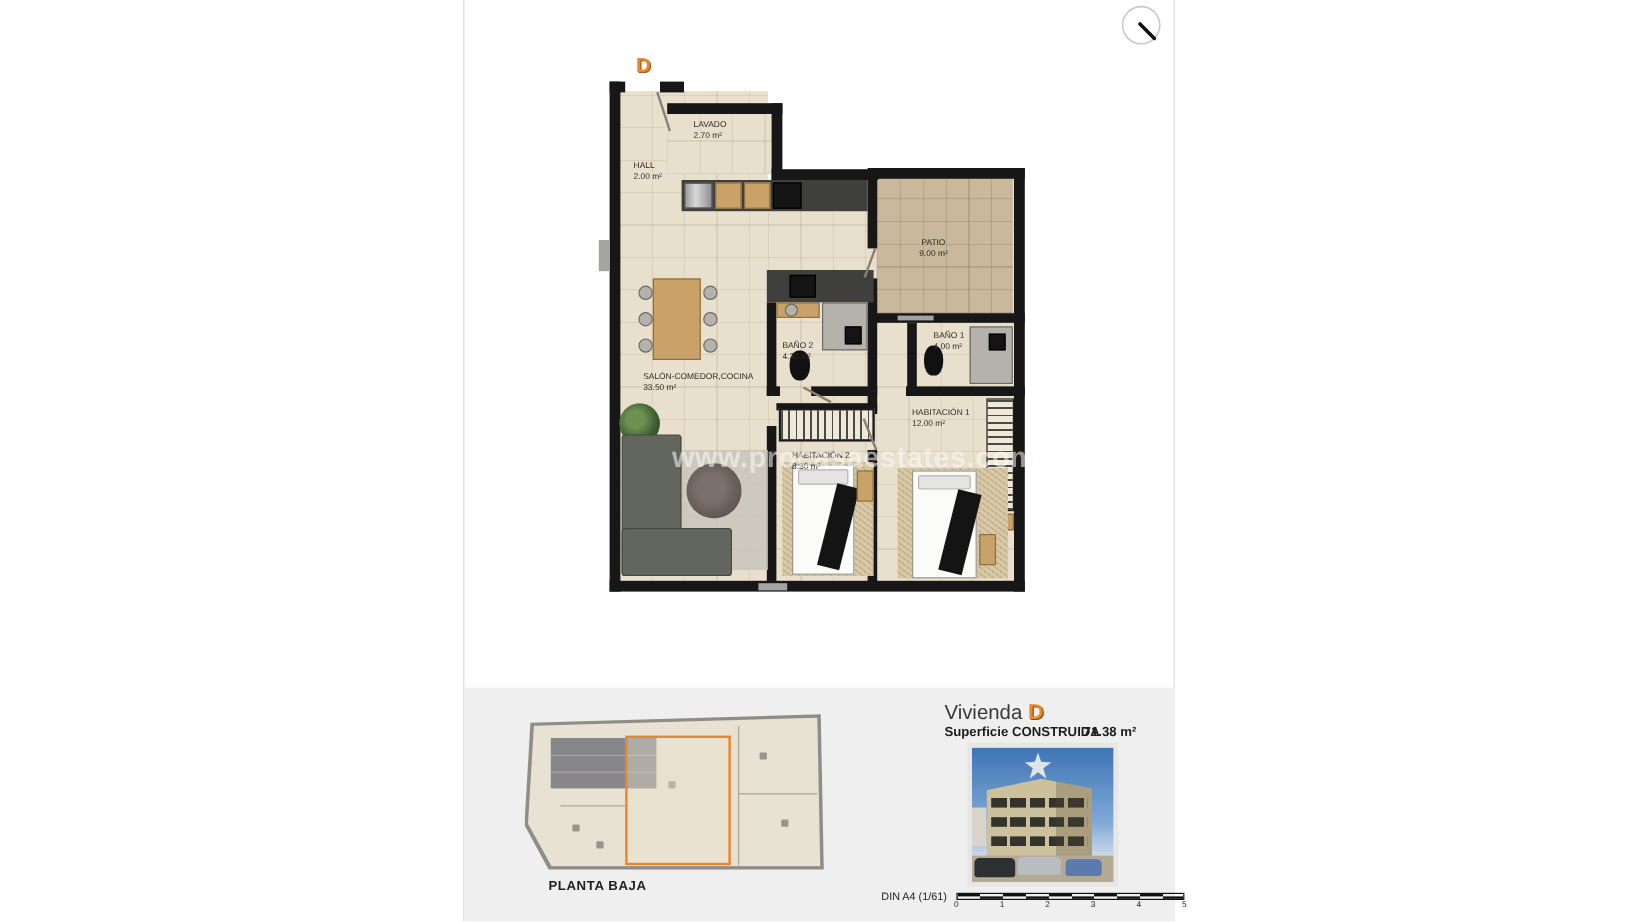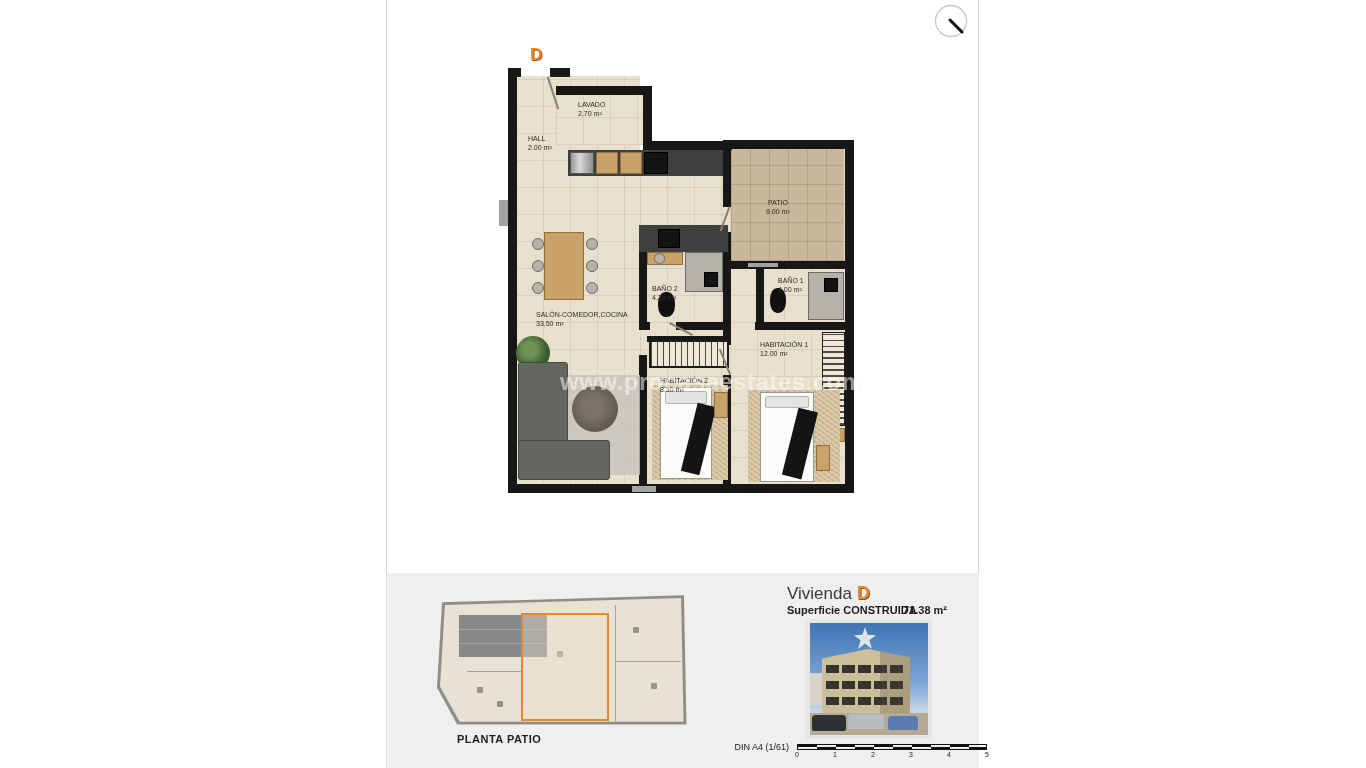--- a/index.html
+++ b/index.html
@@ -247,21 +247,21 @@
       <div class="mp-line" style="left:178px;top:14px;width:1px;height:116px"></div>
       <div class="mp-line" style="left:178px;top:70px;width:66px;height:1px"></div>
       <div class="mp-line" style="left:30px;top:80px;width:54px;height:1px"></div>
       <div class="mp-speck" style="left:40px;top:96px"></div>
       <div class="mp-speck" style="left:60px;top:110px"></div>
       <div class="mp-speck" style="left:196px;top:36px"></div>
       <div class="mp-speck" style="left:214px;top:92px"></div>
       <div class="mp-speck" style="left:120px;top:60px"></div>
       <div id="mp-unit"></div>
     </div>
-    <div id="planta-baja">PLANTA PATIO</div>
+    <div id="planta-baja">PLANTA BAJA</div>
 
     <div id="unit-title">
       <span>Vivienda</span>
       <span class="d">D</span>
     </div>
     <div id="surface-line">Superficie CONSTRUIDA</div>
     <div id="surface-value">71.38 m²</div>
 
     <div id="photo">
       <div class="ph-star"></div>

